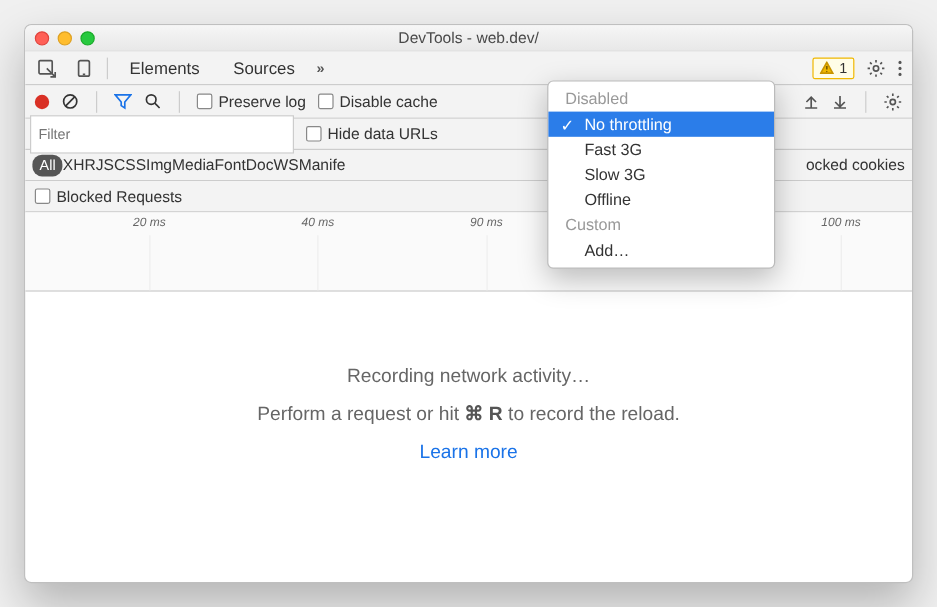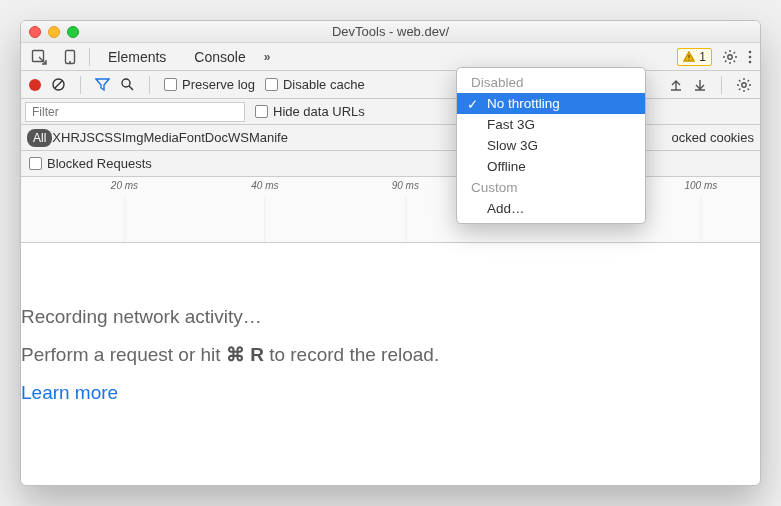--- a/index.html
+++ b/index.html
@@ -79,21 +79,21 @@
   .chk .box {
     width:13px; height:13px; border:1px solid #888; border-radius:2px; background:#fff;
   }
   .spacer { flex:1; }
   .filterbar {
     height:26px; display:flex; align-items:center;
     border-bottom:1px solid #ccc; padding:0 0 0 0; gap:10px;
     background:#f3f3f3;
   }
   .filter-input {
-    width: 220px; height:20px; border:1px solid #ccc;
+    width: 220px; height:32px; border:1px solid #ccc;
     font-size:12px; padding:1px 6px; background:#fff; margin-left:4px;
   }
   .typebar {
     height:26px; display:flex; align-items:center;
     border-bottom:1px solid #ccc; padding:0 6px; 
     background:#f3f3f3; font-size:13px; color:#333;
   }
   .pill { background:#555; color:#fff; padding:2px 6px; border-radius:8px; font-size:12px; }
   .blockbar {
     height:26px; display:flex; align-items:center;
@@ -105,21 +105,21 @@
   }
   .tick {
     position:absolute; top:3px; font-size:10px; color:#666;
     transform:translateX(-50%);
     font-style:italic;
   }
   .tick:before{
     content:""; position:absolute; left:50%; top:16px; width:1px; height:46px; background:#eee;
   }
   .empty {
-    text-align:left; padding-top:55px; color:#666; font-size:19px;
+    text-align:center; padding-top:55px; color:#666; font-size:16px;
     line-height:2.0;
   }
   .empty .link { color:#1a73e8; cursor:pointer; }
   .empty .kbd { font-weight:bold; color:#555; }
   .menu {
     position:absolute;
     left:435px; top:46px;
     width:190px;
     background:#fff;
     border:1px solid #bbb;
@@ -159,21 +159,21 @@
         </svg>
     </div>
     <div class="tab-icon">
       <svg width="14" height="16">
           <rect x="2.5" y="1.5" width="9" height="13" rx="1.5"></rect>
           <line x1="6" y1="13" x2="8" y2="13"></line>
         </svg>
     </div>
     <div class="vsep"></div>
     <div class="tab">Elements</div>
-    <div class="tab">Console</div>
+    <div class="tab">Sources</div>
     <div class="chev">»</div>
     <div class="right-group">
       <div class="warn-badge">
         <span class="warn-tri">
          <svg width="12" height="12">
               <path d="M6 1 L11 10 L1 10 Z" fill="#f0b800" stroke="#c89400"></path>
               <line x1="6" y1="4" x2="6" y2="7" stroke="#7a5c00"></line>
               <circle cx="6" cy="8.6" r="0.6" fill="#7a5c00" stroke="none"></circle>
             </svg>
         </span>

